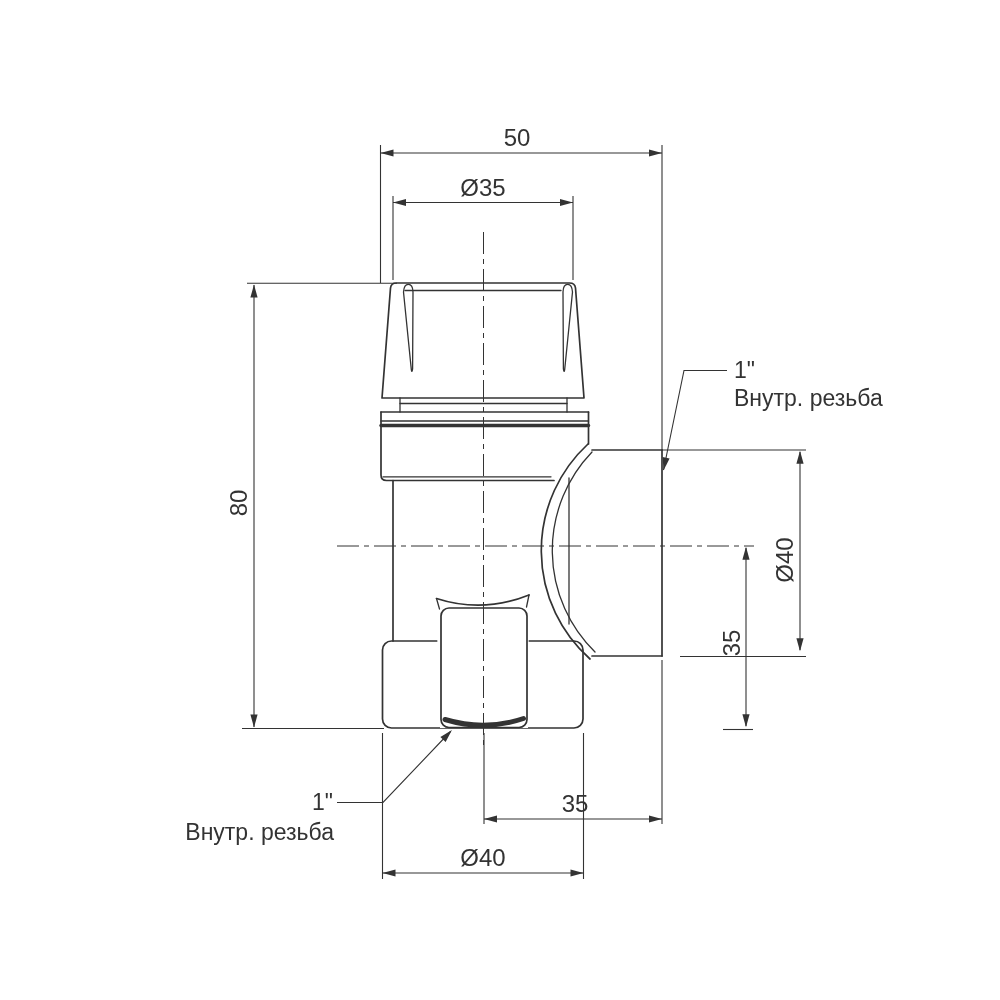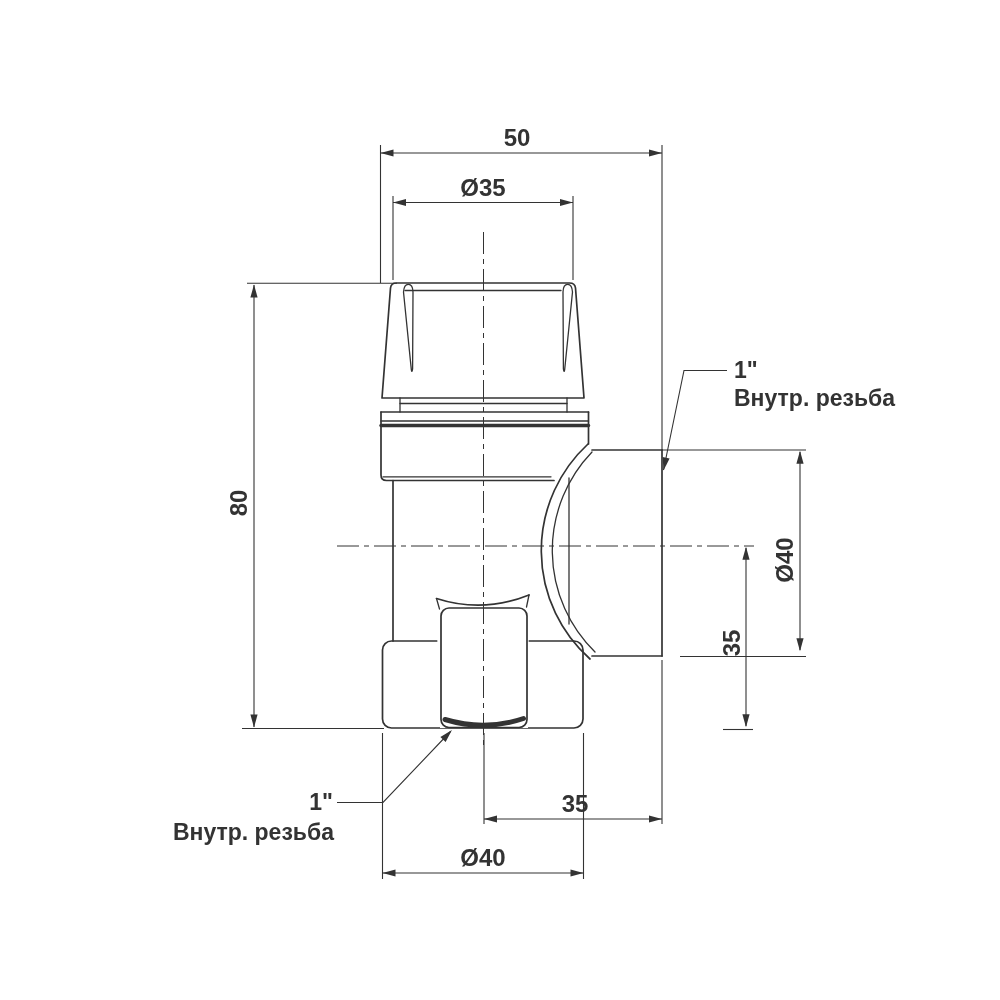--- a/index.html
+++ b/index.html
@@ -1,16 +1,16 @@
 <!DOCTYPE html>
 <html><head>
 <meta charset="utf-8">
 <style>
   html,body{margin:0;padding:0;background:#ffffff;}
-  .sheet{width:1000px;height:1000px;background:#ffffff;position:relative;overflow:hidden;font-weight:bold;}
+  .sheet{width:1000px;height:1000px;background:#ffffff;position:relative;overflow:hidden;}
   svg{display:block;}
   .obj{fill:none;stroke:#333333;stroke-width:1.7;stroke-linejoin:round;stroke-linecap:round;}
   .thin{stroke-width:1.3;}
   .thick{stroke-width:3.4;}
   .rim{fill:none;stroke:#333333;stroke-width:5;stroke-linecap:round;}
   .dim{fill:none;stroke:#333333;stroke-width:1.1;stroke-linecap:butt;}
   .cl{fill:none;stroke:#333333;stroke-width:1;stroke-dasharray:22 5 5 5;}
   .arr{fill:#333333;stroke:none;}
   .whitefill{fill:#ffffff;stroke:none;}
   text{font-family:"Liberation Sans","DejaVu Sans",sans-serif;font-size:24px;fill:#333333;}

